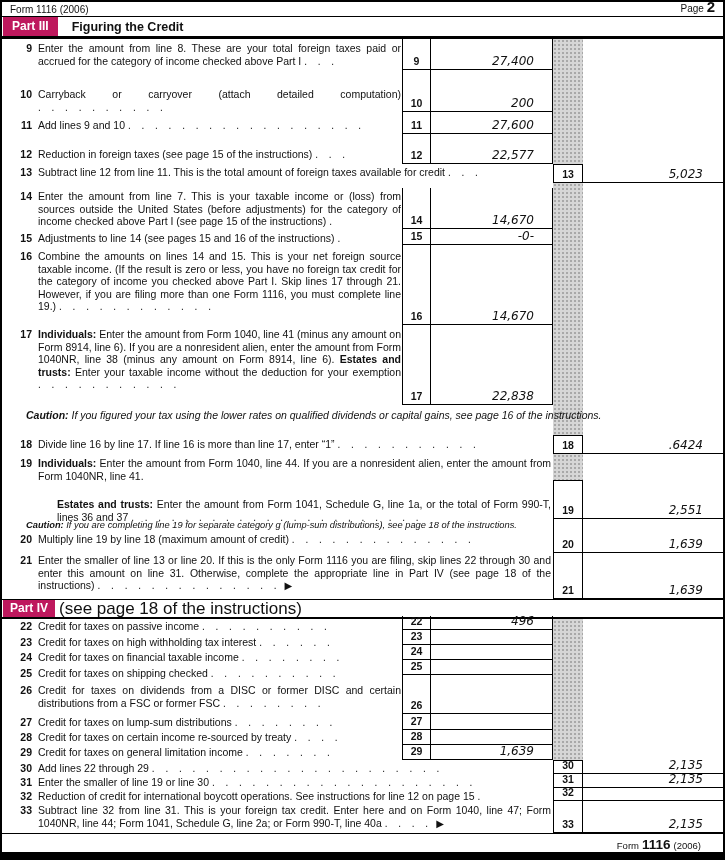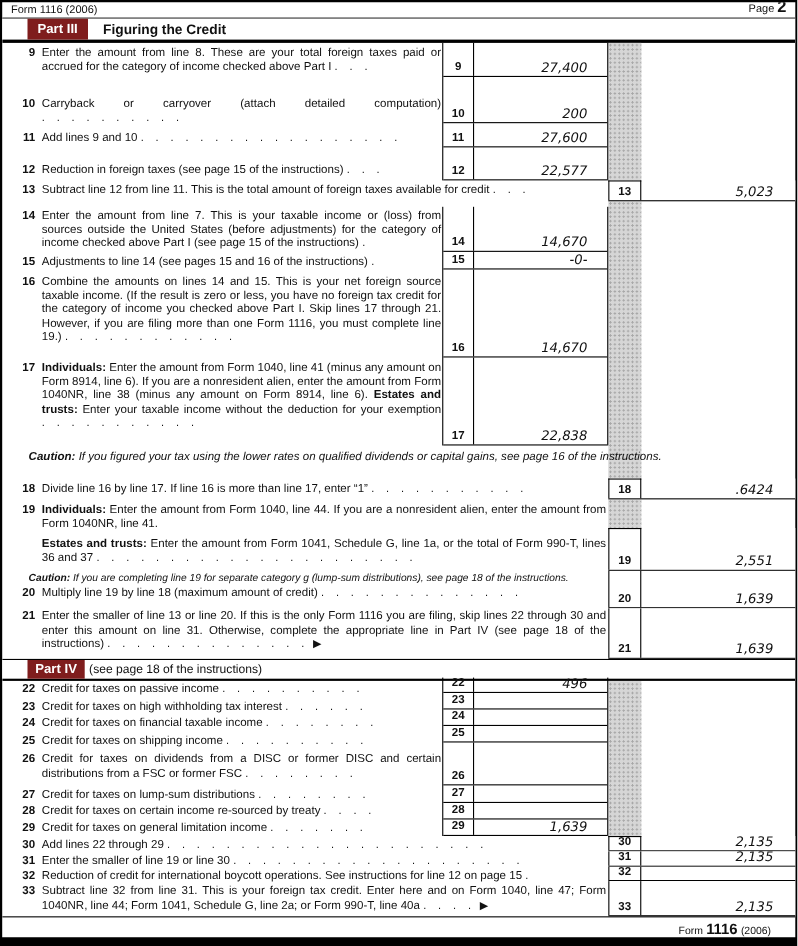--- a/index.html
+++ b/index.html
@@ -11,24 +11,24 @@
     font-family:"Liberation Sans", sans-serif; color:#111;
   }
   
   .hdr{position:absolute;top:0;left:0;right:0;height:15px;border-bottom:1px solid #000;
        font-size:10px;display:flex;justify-content:space-between;align-items:flex-end;
        padding:0 8px 1px 8px;box-sizing:border-box;}
   .pg b{font-size:15px;font-weight:bold;}
   
   .pbar{position:absolute;left:0;right:0;display:flex;align-items:center;
         border-bottom:3px solid #000;box-sizing:border-box;background:#fff;}
-  .pbox{background:#7f1d1d;color:#fff;font-weight:bold;font-size:12px;
-        padding:2px 9px 3px 9px;margin-left:23px;}
+  .pbox{background:#be185d;color:#fff;font-weight:bold;font-size:12px;
+        padding:2px 9px 3px 9px;margin-left:1px;}
   .ptitle{font-weight:bold;font-size:12.5px;margin-left:14px;text-align:right;}
-  .pnote{font-size:11px;margin-left:4px;}
+  .pnote{font-size:17px;margin-left:4px;}
   
   .tr{position:absolute;left:0;display:flex;box-sizing:border-box;}
   .tr.i{width:399px;}
   .tr.o{width:549px;}
   .ln{flex:0 0 30px;text-align:right;font-weight:bold;font-size:10.5px;
       padding-right:6px;line-height:12.5px;}
   .ds{flex:1;font-size:10.5px;line-height:12.5px;text-align:justify;}
   .ds .b{font-weight:bold;}
   .dt{letter-spacing:4px;font-size:10px;white-space:nowrap;}
   .ar{letter-spacing:0;font-size:10px;padding-left:4px;}
@@ -126,21 +126,21 @@
     <span class="b">Caution:</span><span class="it"> If you figured your tax using the lower rates on qualified dividends or capital gains, see page 16 of the instructions.</span>
   </div>
   <div class="tr o" style="top:436px;">
     <span class="ln">18</span>
     <span class="ds"><span>Divide line 16 by line 17. If line 16 is more than line 17, enter “1”</span> <span class="dt">. . . . . . . . . . .</span></span>
   </div>
   <div class="tr o" style="top:455px;">
     <span class="ln">19</span>
     <span class="ds"><span class="b">Individuals:</span><span> Enter the amount from Form 1040, line 44. If you are a nonresident alien, enter the amount from Form 1040NR, line 41.</span></span>
   </div>
-  <div class="tr o" style="top:486px;">
+  <div class="tr o" style="top:496px;padding-left:19px;">
     <span class="ln"></span>
     <span class="ds"><span class="b">Estates and trusts:</span><span> Enter the amount from Form 1041, Schedule G, line 1a, or the total of Form 990-T, lines 36 and 37</span> <span class="dt">. . . . . . . . . . . . . . . . . . . . . .</span></span>
   </div>
   <div class="cau sm" style="top:518px;width:549px;">
     <span class="b">Caution:</span><span class="it"> If you are completing line 19 for separate category g (lump-sum distributions), see page 18 of the instructions.</span>
   </div>
   <div class="tr o" style="top:531px;">
     <span class="ln">20</span>
     <span class="ds"><span>Multiply line 19 by line 18 (maximum amount of credit)</span> <span class="dt">. . . . . . . . . . . . . .</span></span>
   </div>
@@ -246,21 +246,21 @@
   <div class="tr i" style="top:634px;">
     <span class="ln">23</span>
     <span class="ds"><span>Credit for taxes on high withholding tax interest</span> <span class="dt">. . . . . .</span></span>
   </div>
   <div class="tr i" style="top:649px;">
     <span class="ln">24</span>
     <span class="ds"><span>Credit for taxes on financial taxable income</span> <span class="dt">. . . . . . . .</span></span>
   </div>
   <div class="tr i" style="top:665px;">
     <span class="ln">25</span>
-    <span class="ds"><span>Credit for taxes on shipping income</span> <span class="dt">. . . . . . . . . .</span></span>
+    <span class="ds"><span>Credit for taxes on shipping checked</span> <span class="dt">. . . . . . . . . .</span></span>
   </div>
   <div class="tr i" style="top:682px;">
     <span class="ln">26</span>
     <span class="ds"><span>Credit for taxes on dividends from a DISC or former DISC and certain distributions from a FSC or former FSC</span> <span class="dt">. . . . . . . .</span></span>
   </div>
   <div class="tr i" style="top:714px;">
     <span class="ln">27</span>
     <span class="ds"><span>Credit for taxes on lump-sum distributions</span> <span class="dt">. . . . . . . .</span></span>
   </div>
   <div class="tr i" style="top:729px;">

